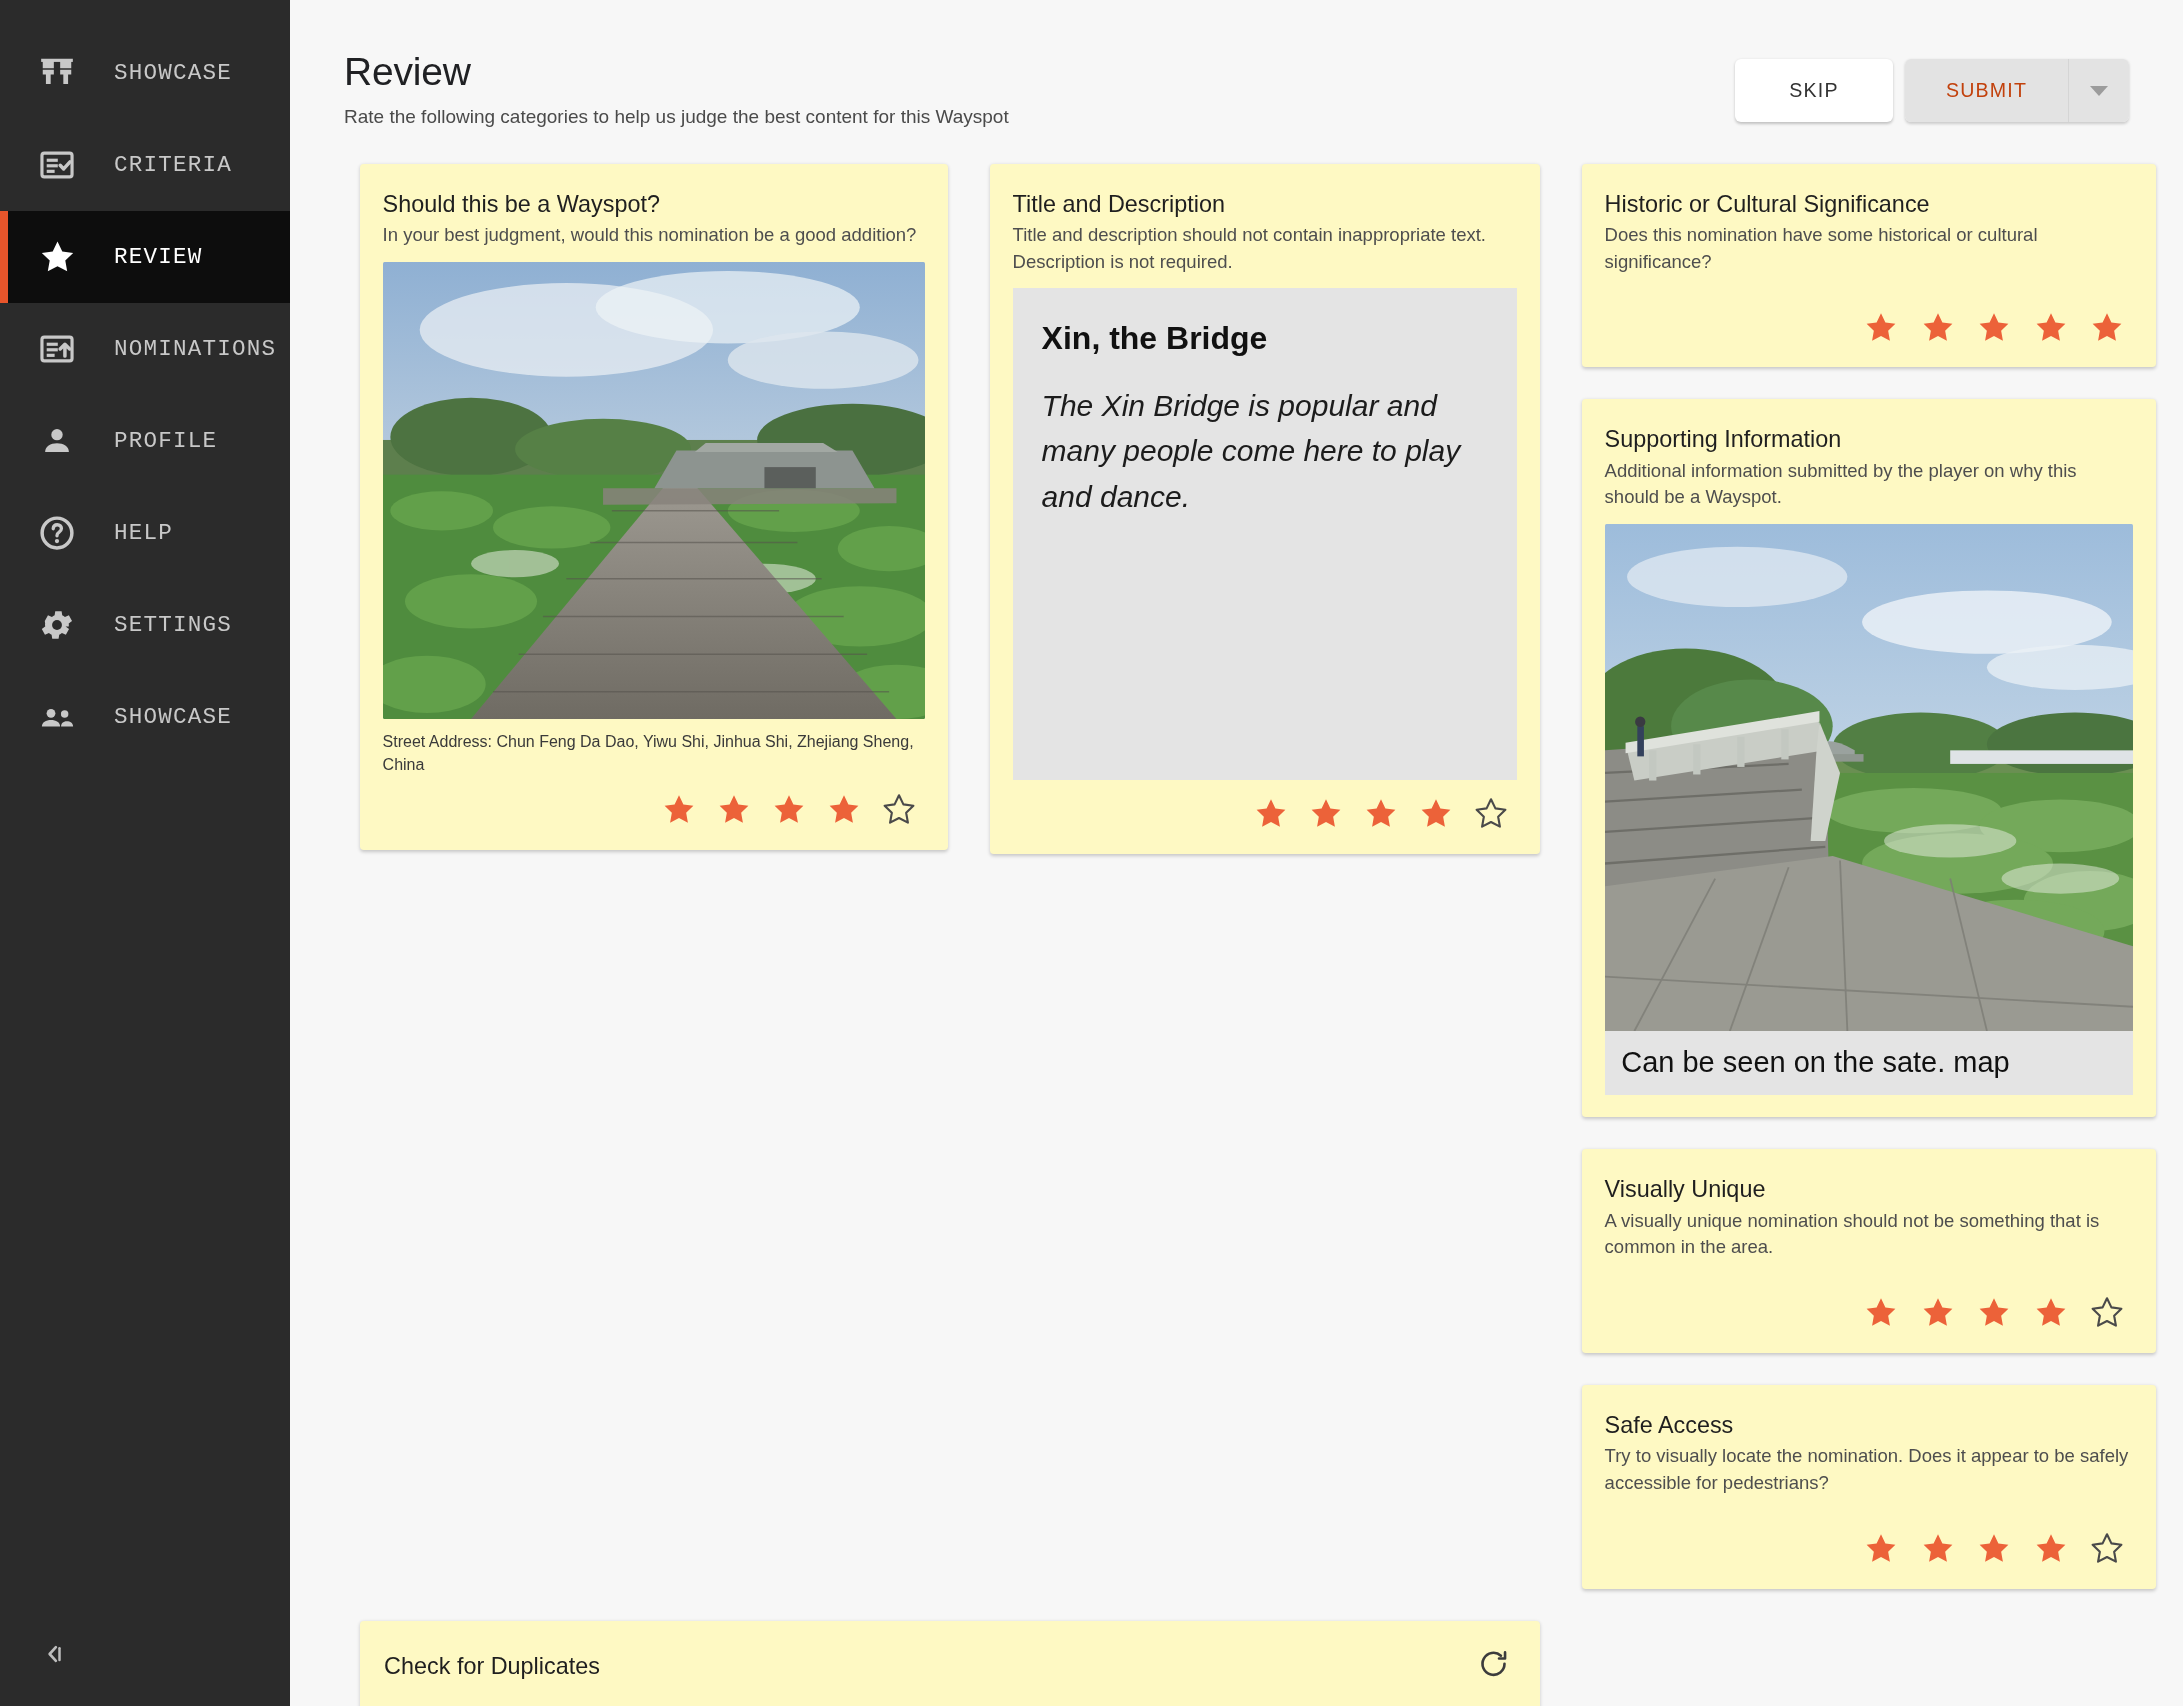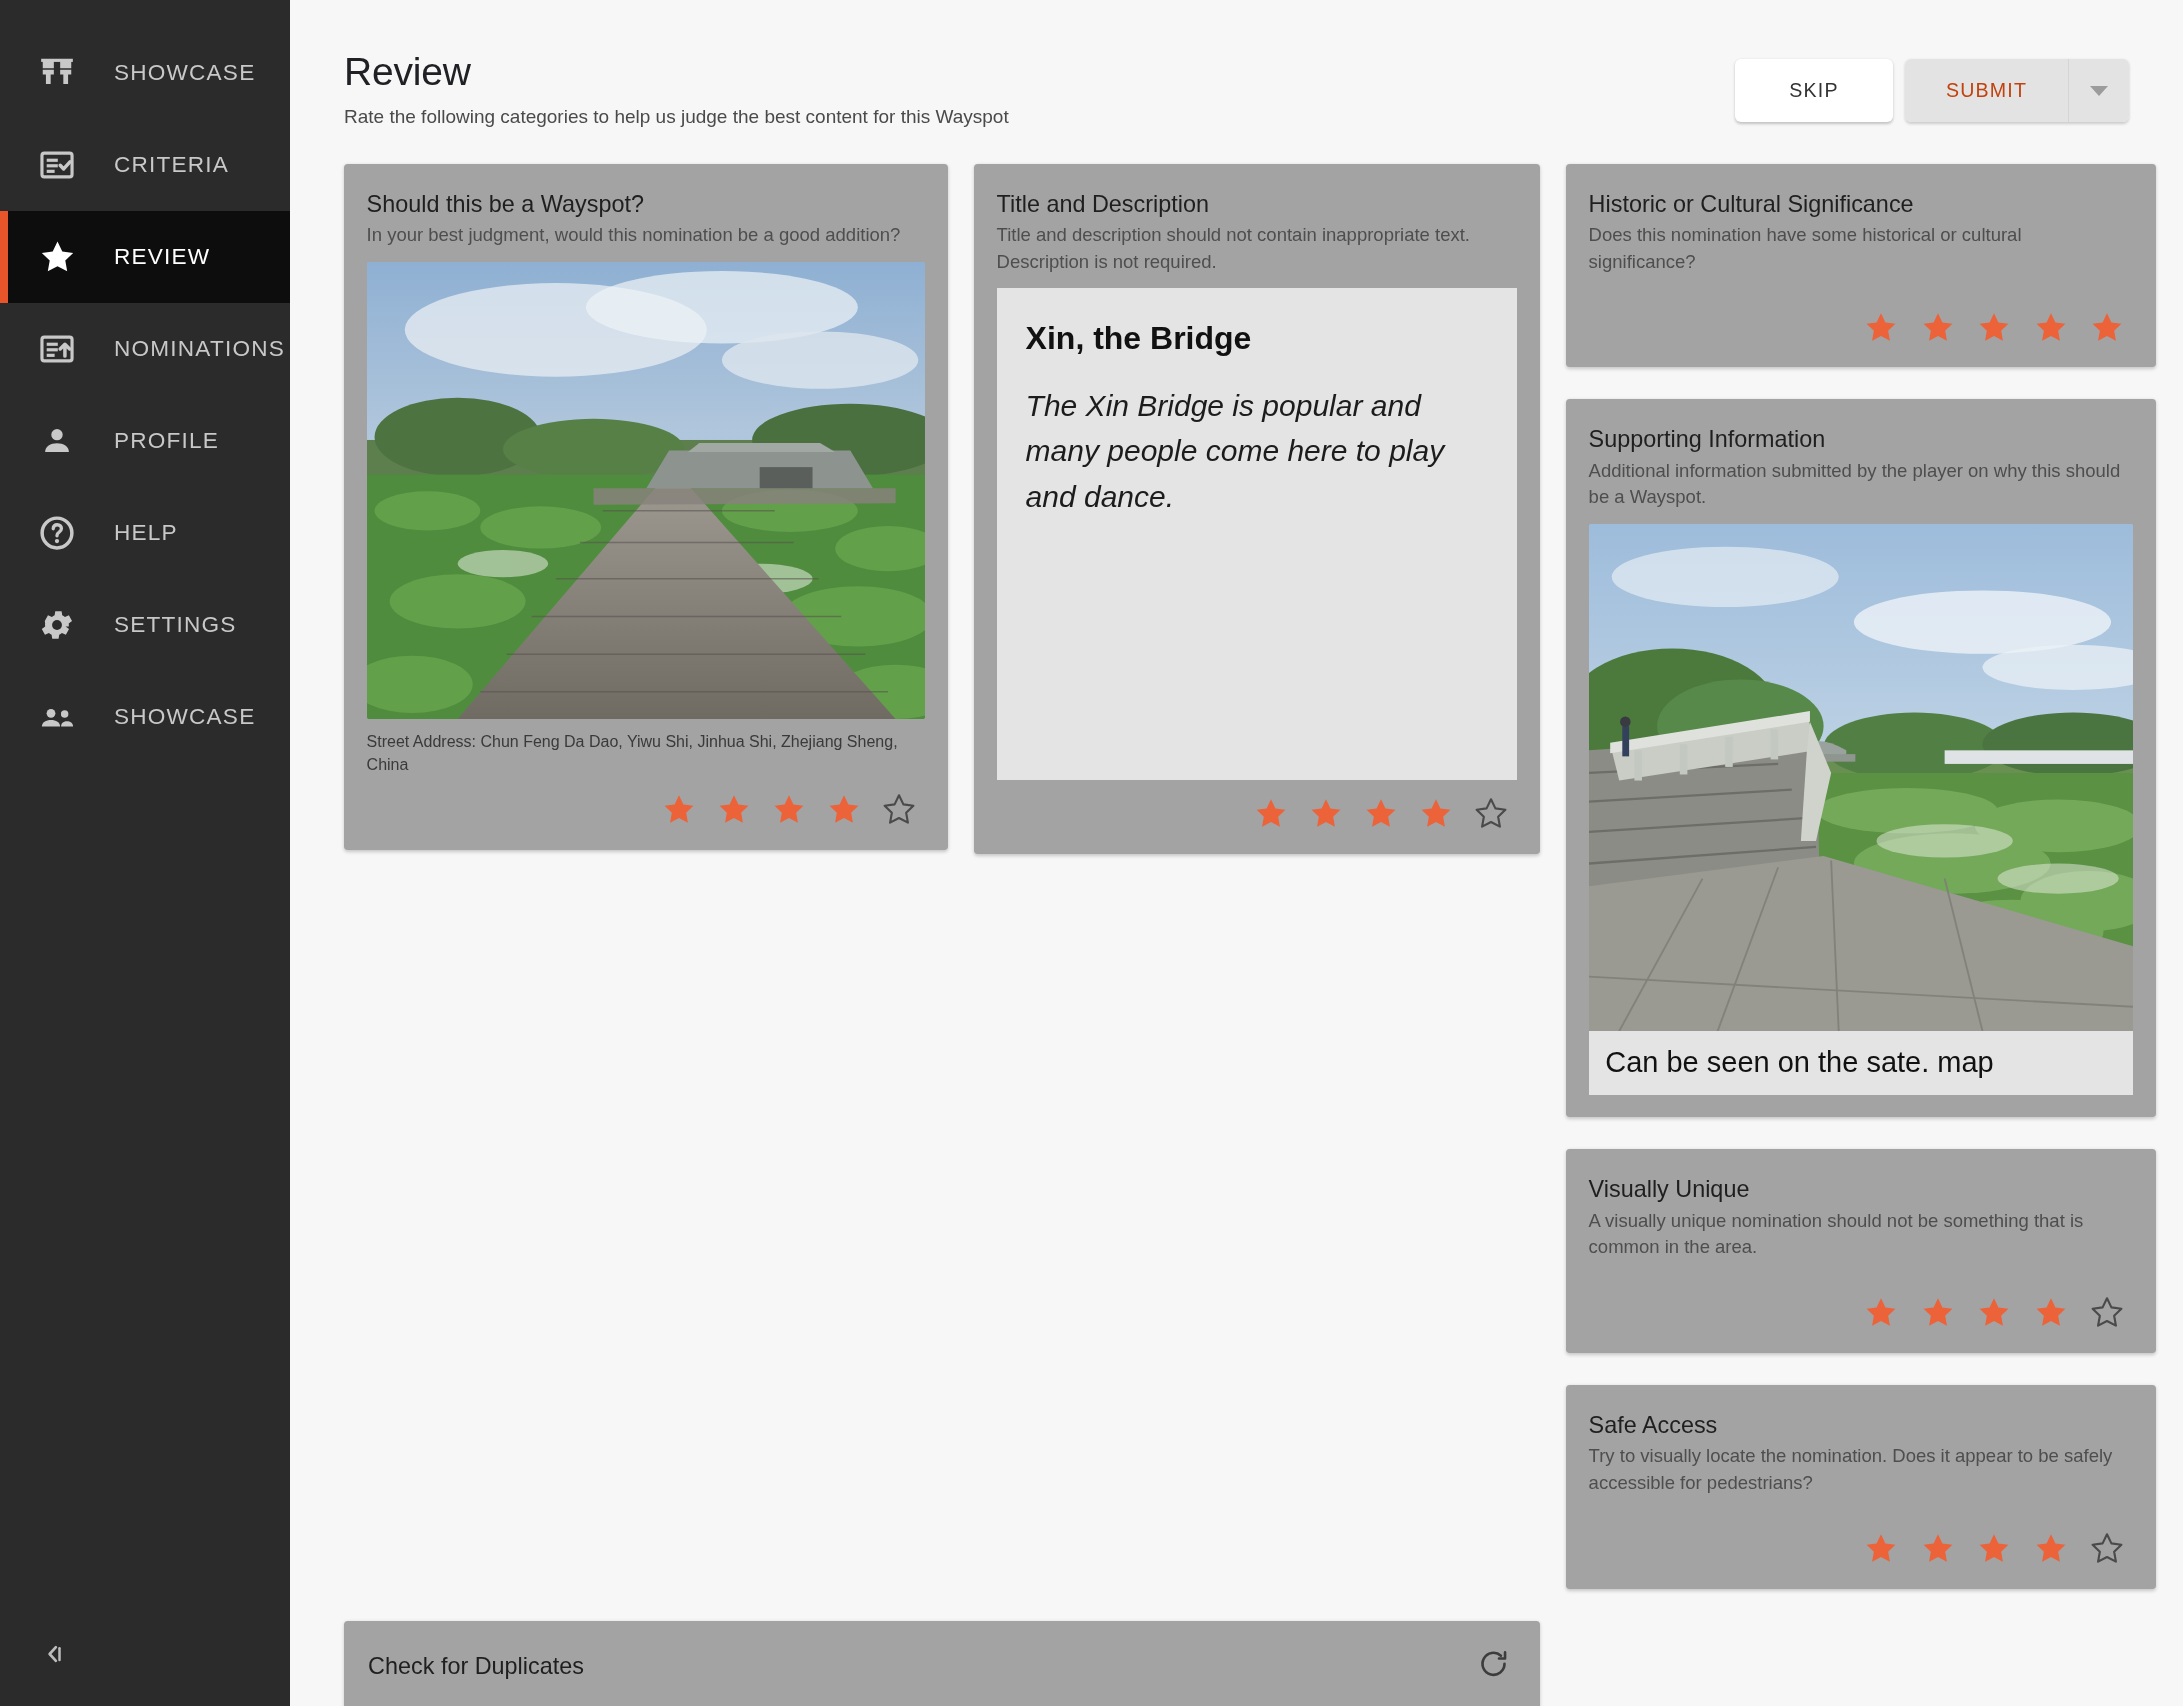--- a/index.html
+++ b/index.html
@@ -30,20 +30,21 @@
     width: 44px; min-width: 44px; height: 44px;
     display: flex; align-items: center; justify-content: center;
     margin-right: 35px;
   }
   .nav-item .ico svg { display: block; }
   .nav-label {
     color: #c8c8c8;
     font-size: 22.6px;
     letter-spacing: 1.2px;
     font-weight: 400;
+    font-family: Liberation Mono, monospace;
   }
   .nav-item.active { background: #0d0d0d; }
   .nav-item.active .nav-label { color: #ffffff; }
   .nav-item.active::before {
     content: ""; position: absolute; left: 0; top: 0;
     width: 8.3px; height: 100%; background: #e8552b;
   }
   .sidebar-collapse {
     position: absolute; left: 0; bottom: 21px;
     width: 290px; height: 60px;
@@ -102,24 +103,25 @@
   }
 
   
   .grid {
     display: grid;
     grid-template-columns: 604px 566px 590px;
     gap: 32px 26px;
     align-items: start;
   }
   .card {
-    background: #a3a3a3;
+    background: #fef9c3;
     border-radius: 3.8px;
     box-shadow: 0 1.5px 3.8px rgba(0,0,0,.20);
     padding: 26px 22.6px 22.6px 22.6px;
+    margin-left: 16px;
   }
   .card-title {
     font-size: 23.4px; color: #1f1f1f; font-weight: 400; line-height: 1.2;
   }
   .card-sub {
     font-size: 18.5px; color: #4e4e4e; line-height: 1.42; margin-top: 4.5px;
   }
   .photo {
     width: 100%; border-radius: 1.5px; margin-top: 13.6px; display: block;
   }

